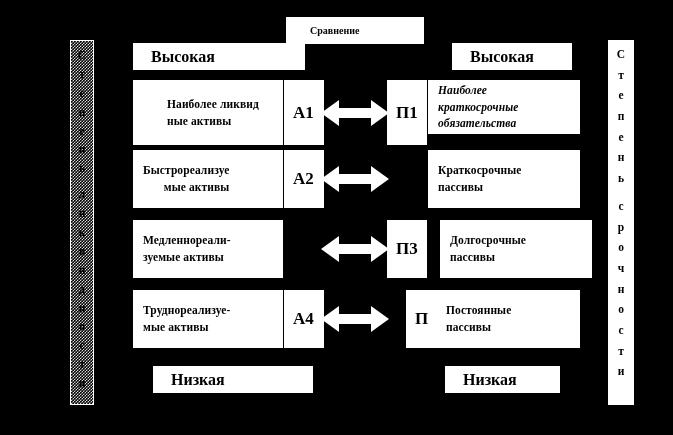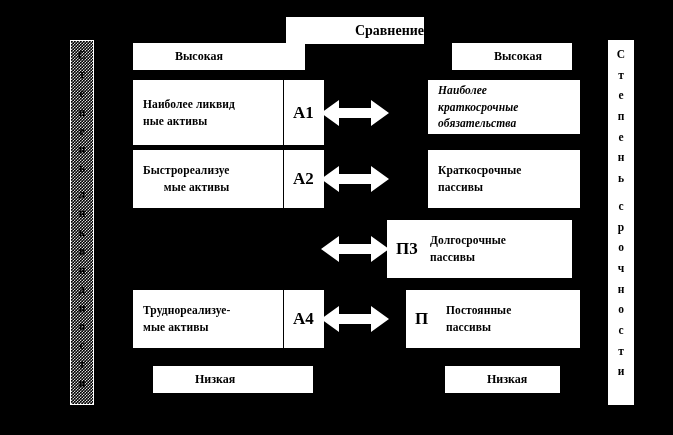--- a/index.html
+++ b/index.html
@@ -29,28 +29,28 @@
     display: block;
     font-size: 11.5px;
     line-height: 1.45;
     font-weight: bold;
     letter-spacing: 0.1px;
   }
   
   .level-label {
     display: flex;
     align-items: center;
-    padding-left: 42px;
-    font-size: 12px;
+    padding-left: 18px;
+    font-size: 16px;
   }
   .compare-label {
     display: flex;
     align-items: center;
-    justify-content: flex-end;
-    font-size: 14px;
+    justify-content: flex-start;
+    font-size: 10px;
     padding-left: 24px;
   }
   
   .item-box {
     display: flex;
     align-items: center;
     padding: 6px 9px 6px 10px;
   }
   .code-box {
     display: flex;
@@ -111,29 +111,32 @@
 
   <div class="plate level-label" style="left:133px; top:43px; width:172px; height:27px;">
     <span>Высокая</span>
   </div>
 
   <div class="plate level-label" style="left:452px; top:43px; width:120px; height:27px;">
     <span>Высокая</span>
   </div>
 
   <div class="plate item-box" style="left:133px; top:80px; width:150px; height:65px;">
-    <span class="plate-text" style="white-space:pre-line;">Наиболее ликвид
+    <span class="plate-text" style="white-space:pre-line;margin-left:24px;">Наиболее ликвид
 ные активы</span>
   </div>
   <div class="plate code-box" style="left:284px; top:80px; width:40px; height:65px;">
     <span>А1</span>
   </div>
   <svg class="arrow" style="left:321px; top:98px;" width="68" height="30" viewBox="0 0 68 30">
     <polygon points="0,15 18,2 18,10 50,10 50,2 68,15 50,28 50,20 18,20 18,28" fill="#ffffff"></polygon>
   </svg>
+  <div class="plate code-box" style="left:387px; top:80px; width:40px; height:65px;">
+    <span>П1</span>
+  </div>
   <div class="plate item-box" style="left:428px; top:80px; width:152px; height:54px;font-style:italic;">
     <span class="plate-text" style="white-space:pre-line;">Наиболее
 краткосрочные
 обязательства</span>
   </div>
 
   <div class="plate item-box" style="left:133px; top:150px; width:150px; height:58px;">
     <span class="plate-text" style="white-space:pre-line;text-align:right;">Быстрореализуе
 мые активы</span>
   </div>
@@ -141,27 +144,31 @@
     <span>А2</span>
   </div>
   <svg class="arrow" style="left:321px; top:164px;" width="68" height="30" viewBox="0 0 68 30">
     <polygon points="0,15 18,2 18,10 50,10 50,2 68,15 50,28 50,20 18,20 18,28" fill="#ffffff"></polygon>
   </svg>
   <div class="plate item-box" style="left:428px; top:150px; width:152px; height:58px;">
     <span class="plate-text" style="white-space:pre-line;">Краткосрочные
 пассивы</span>
   </div>
 
+  <div class="plate item-box" style="left:133px; top:220px; width:150px; height:58px;">
+    <span class="plate-text" style="white-space:pre-line;">Медленнореали-
+зуемые активы</span>
+  </div>
   <svg class="arrow" style="left:321px; top:234px;" width="68" height="30" viewBox="0 0 68 30">
     <polygon points="0,15 18,2 18,10 50,10 50,2 68,15 50,28 50,20 18,20 18,28" fill="#ffffff"></polygon>
   </svg>
   <div class="plate code-box" style="left:387px; top:220px; width:40px; height:58px;">
     <span>П3</span>
   </div>
-  <div class="plate item-box" style="left:420px; top:220px; width:152px; height:58px;">
+  <div class="plate item-box" style="left:440px; top:220px; width:152px; height:58px;">
     <span class="plate-text" style="white-space:pre-line;">Долгосрочные
 пассивы</span>
   </div>
 
   <div class="plate item-box" style="left:133px; top:290px; width:150px; height:58px;">
     <span class="plate-text" style="white-space:pre-line;">Труднореализуе-
 мые активы</span>
   </div>
   <div class="plate code-box" style="left:284px; top:290px; width:40px; height:58px;">
     <span>А4</span>

